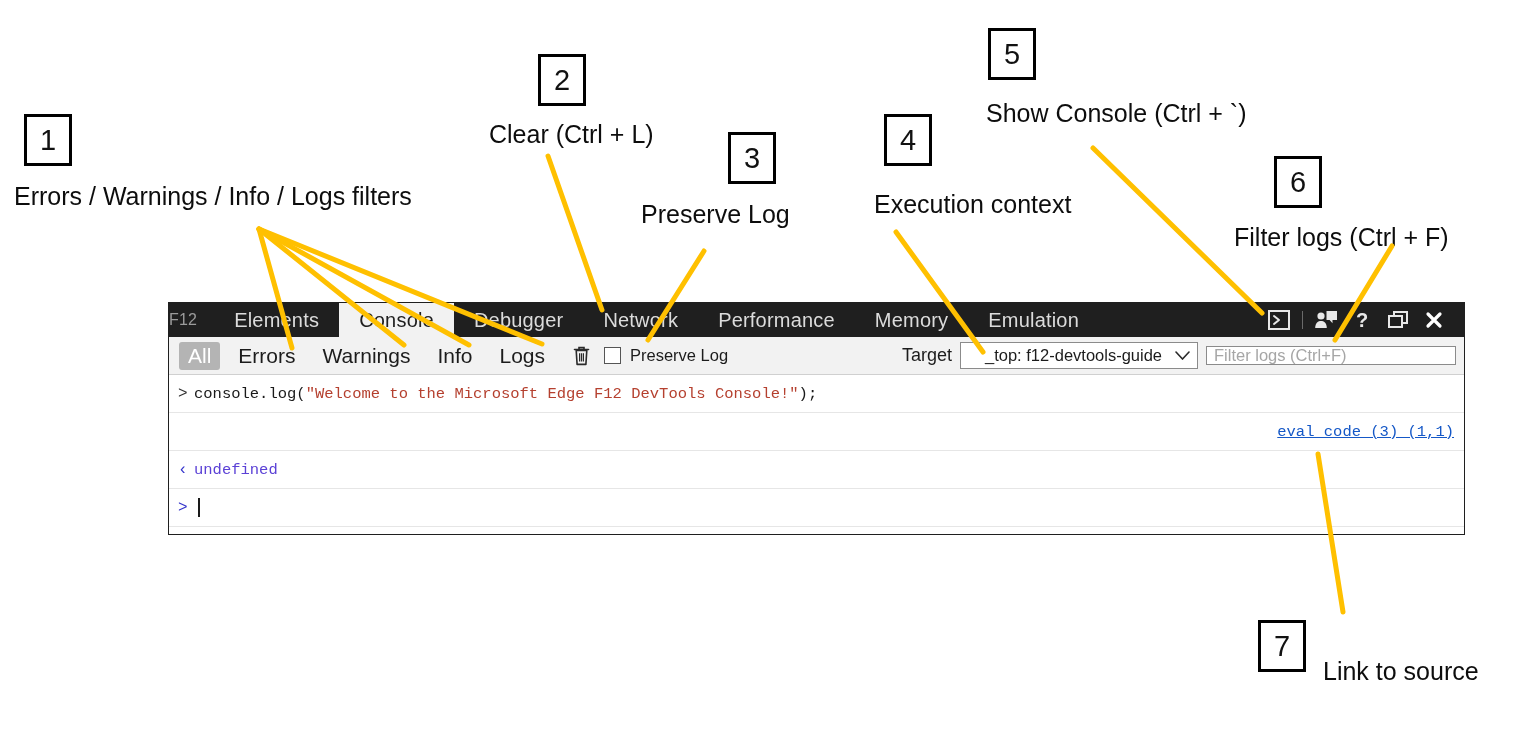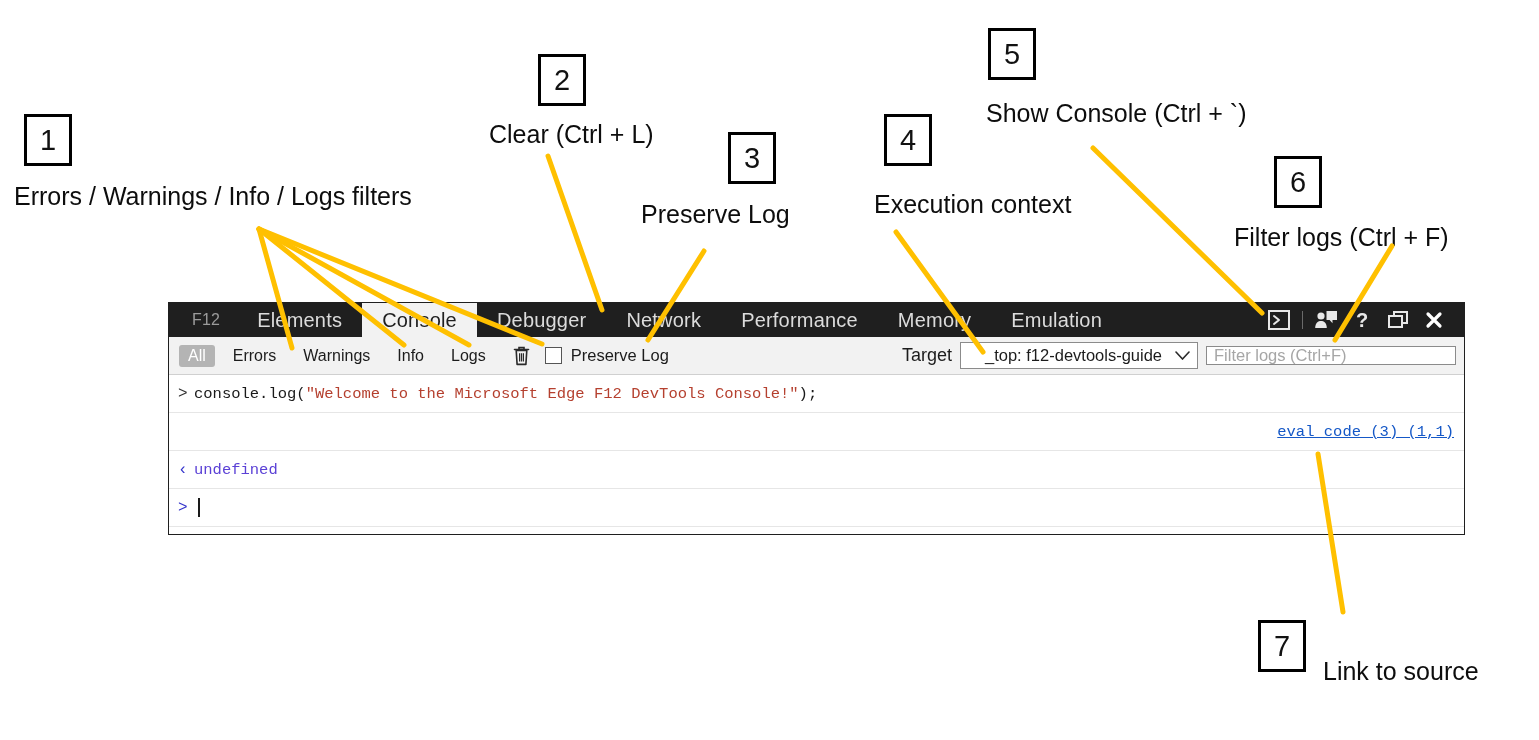--- a/index.html
+++ b/index.html
@@ -76,21 +76,21 @@
     justify-content: center;
     padding: 0 20px;
     color: #dcdcdc;
     font-size: 20px;
     letter-spacing: .2px;
     box-sizing: border-box;
     font-family: "Liberation Sans", sans-serif;
   }
   .tab.brand {
     color: #9b9b9b;
-    padding: 0 17px 0 23px;
+    padding: 0 17px 0 0;
     font-size: 16px;
   }
   .tab.active {
     background: #f2f2f2;
     color: #1f1f1f;
   }
   .tabstrip-spacer { flex: 1 1 auto; }
 
   .tool-icons {
     display: flex;
@@ -120,21 +120,21 @@
   .filterbar {
     height: 38px;
     background: #f2f2f2;
     border-bottom: 1px solid #d0d0d0;
     display: flex;
     align-items: center;
     padding: 0 8px 0 10px;
     box-sizing: border-box;
   }
   .fbtn {
-    font-size: 16px;
+    font-size: 21px;
     color: #1c1c1c;
     padding: 2px 9px;
     margin-right: 9px;
     border-radius: 3px;
     font-family: "Liberation Sans", sans-serif;
     white-space: nowrap;
   }
   .fbtn.selected {
     background: #b4b4b4;
     color: #ffffff;

